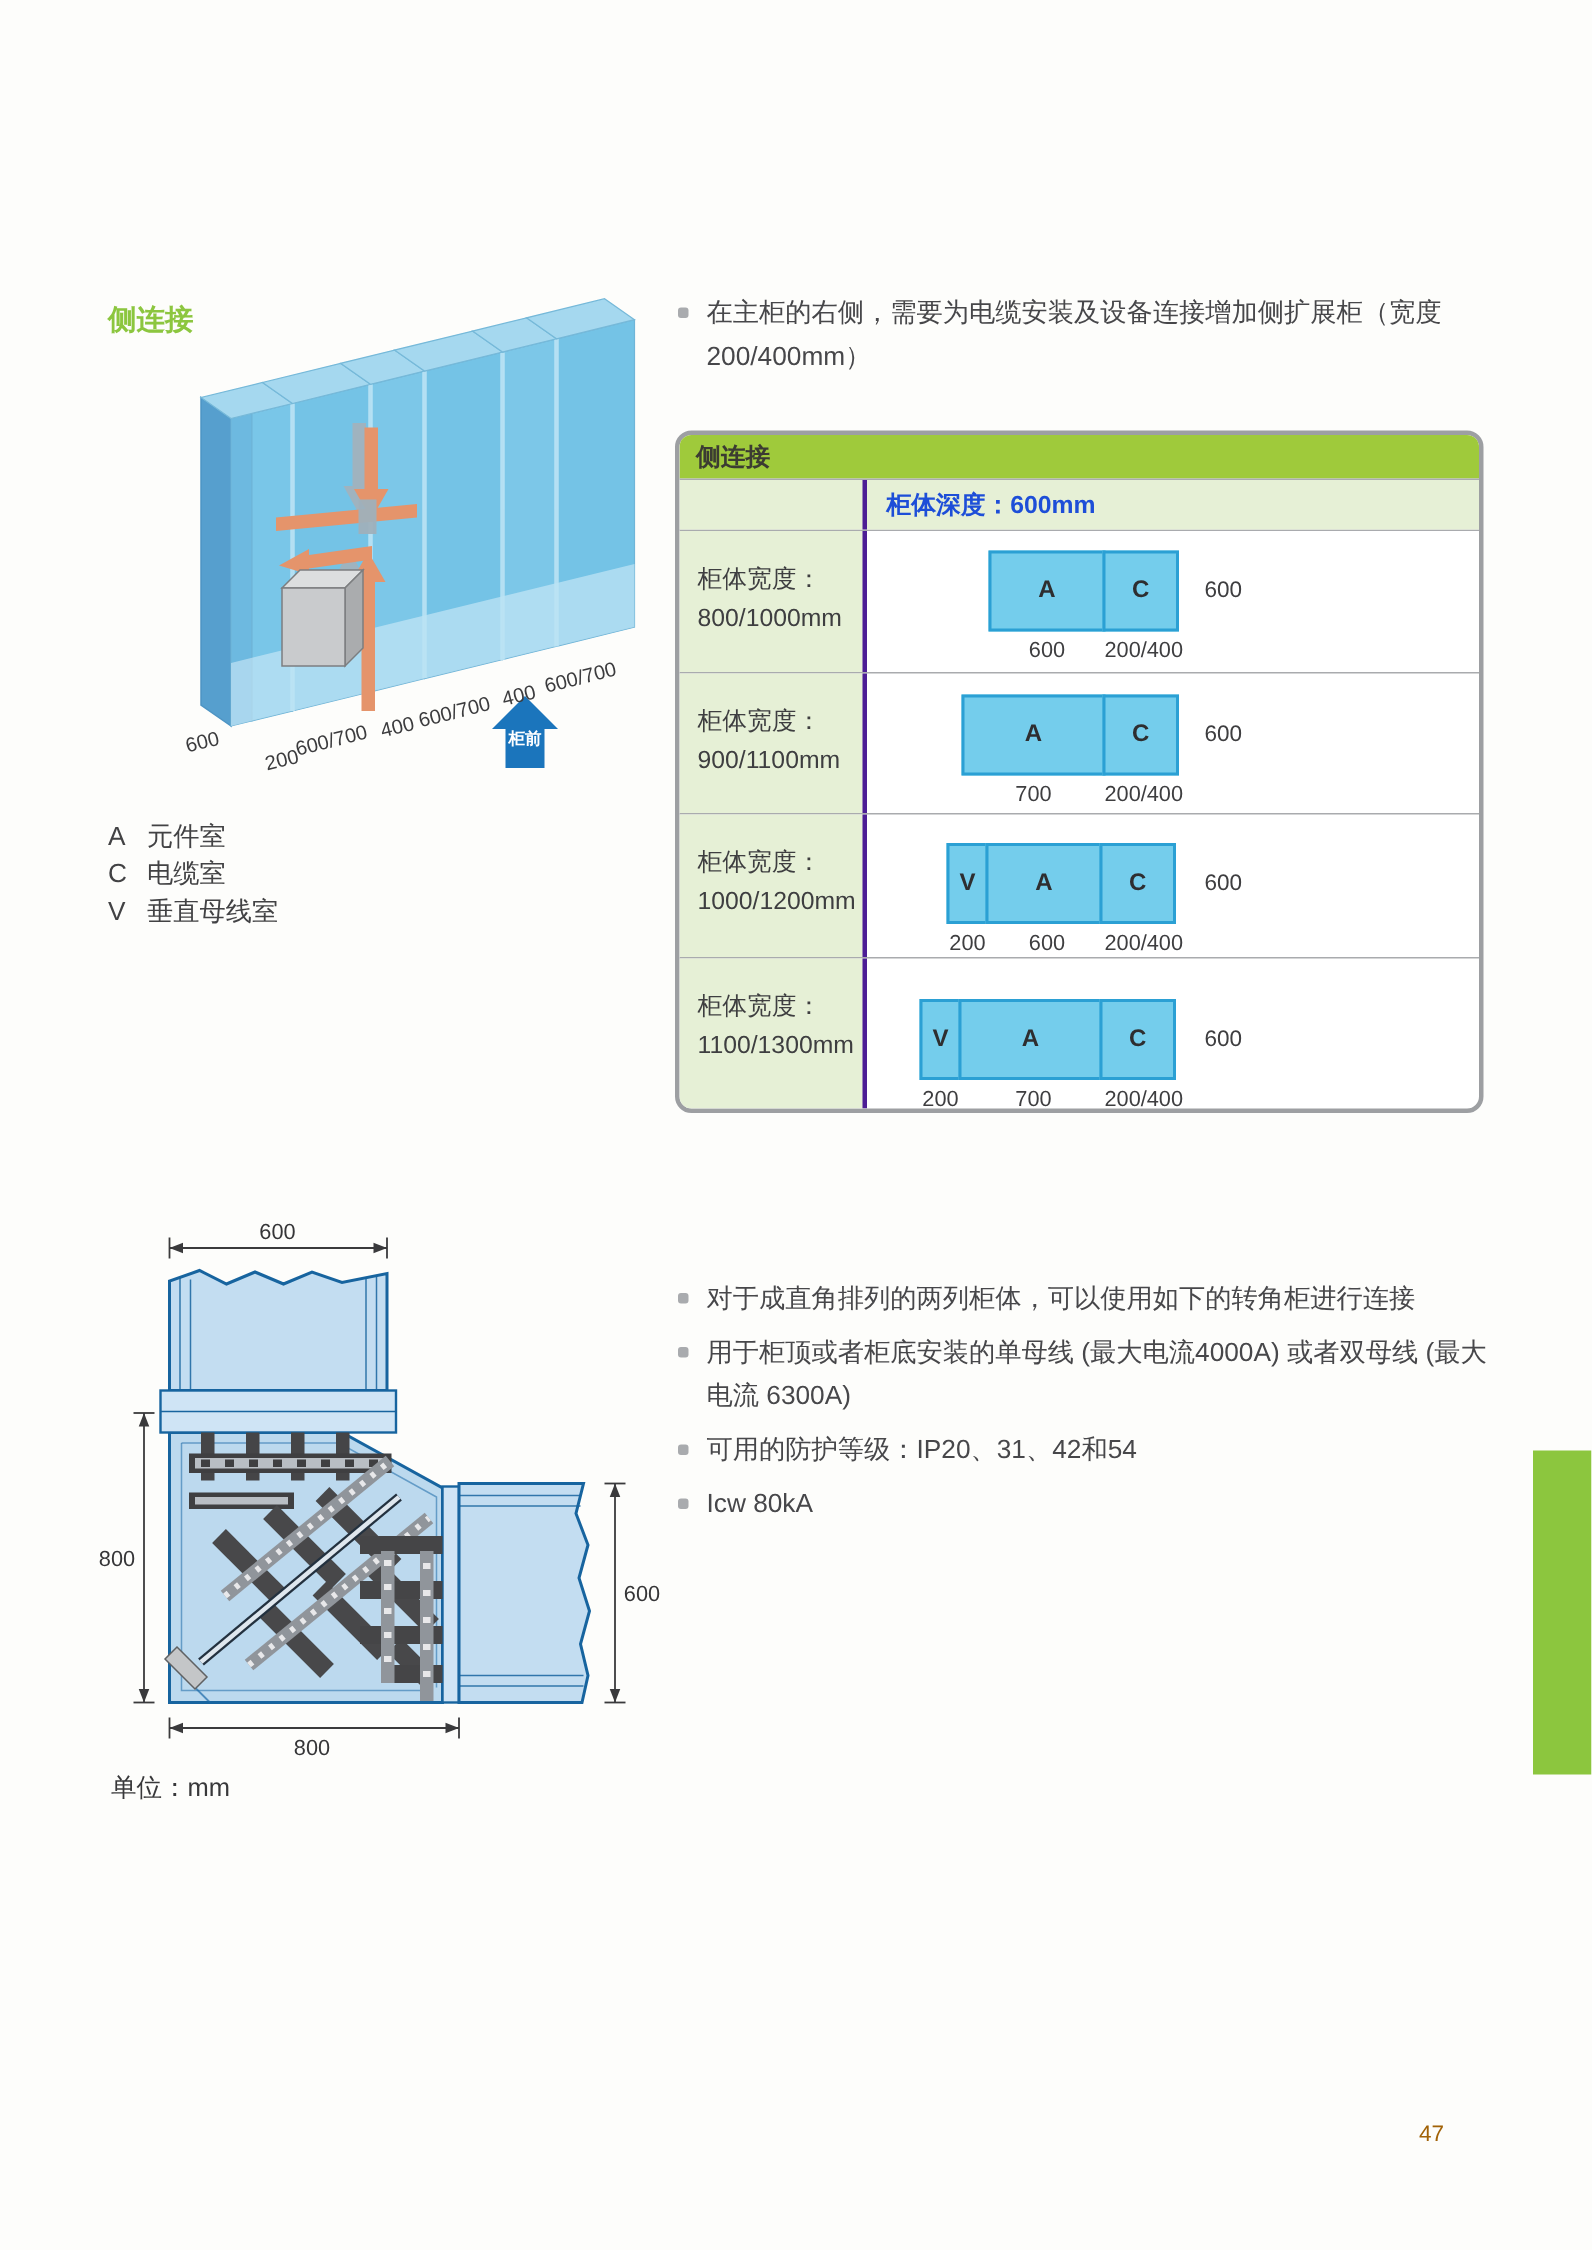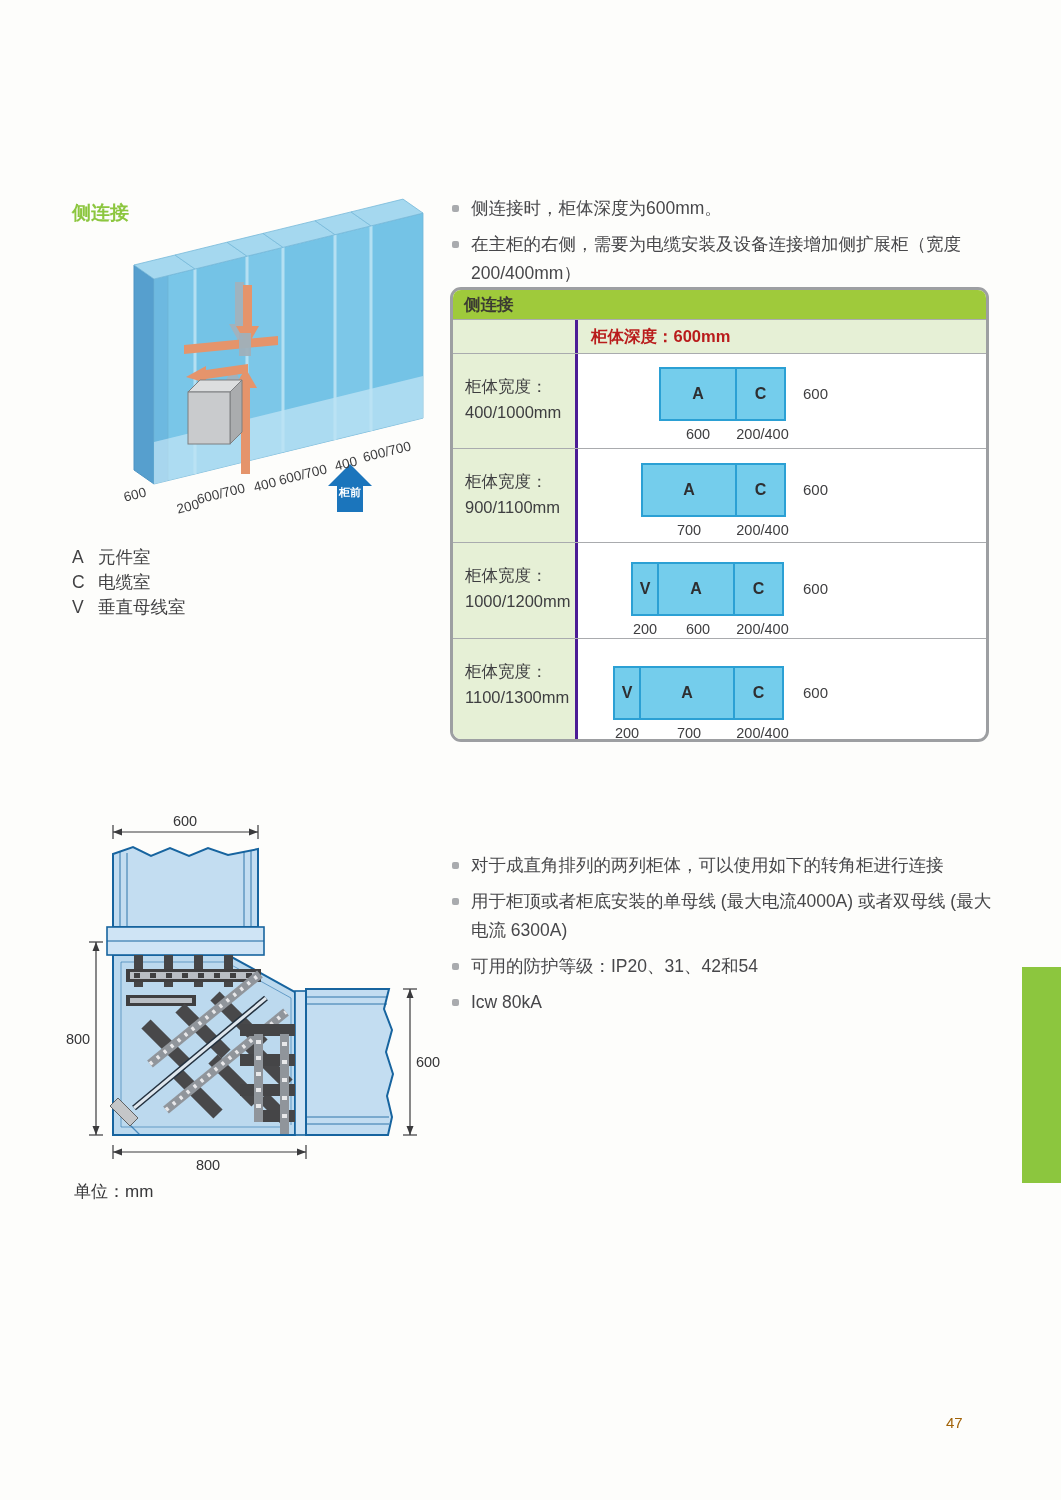--- a/index.html
+++ b/index.html
@@ -31,21 +31,21 @@
   
   .tbl{position:absolute;left:450px;top:287px;width:539px;box-sizing:border-box;
        border:3px solid #9d9fa2;border-radius:11px;background:#fff;overflow:hidden;}
   .tbl-header{height:29px;background:#9fca3b;display:flex;align-items:center;
        padding-left:11px;font-size:16.5px;font-weight:bold;color:#3b3b32;}
   .trow{display:flex;border-top:1px solid #a9abae;}
   .cell-l{flex:0 0 125px;box-sizing:border-box;background:#e6f0d6;border-right:3px solid #4c1d95;}
   .cell-r{flex:1;position:relative;}
   .row-depth{height:33px;}
   .row-depth .cell-r{background:#e6f0d6;display:flex;align-items:center;
-       padding-left:13px;font-size:16.5px;font-weight:bold;color:#b91c1c;}
+       padding-left:13px;font-size:16.5px;font-weight:bold;color:#1d4ed8;}
   .row-d1{height:94px;}.row-d2{height:93px;}.row-d3{height:95px;}.row-d4{height:100px;}
   .wlabel{padding:19px 0 0 12px;font-size:16.5px;line-height:26px;color:#3e3e40;}
   .diag{position:absolute;right:198px;}
   .brow{display:flex;}
   .blk{height:54px;background:#74cdec;border:2px solid #2ba0d4;box-sizing:border-box;
        display:flex;align-items:center;justify-content:center;
        font-size:16px;font-weight:bold;color:#2e2e30;}
   .brow .blk + .blk{margin-left:-2px;}
   .w200{width:28px;}.w600{width:78px;}.w700{width:96px;}.wC{width:51px;}
   .lab-row{display:flex;margin-top:5px;}
@@ -148,40 +148,37 @@
       <span>电缆室</span>
     </div>
     <div class="lrow">
       <span class="lkey">V</span>
       <span>垂直母线室</span>
     </div>
   </div>
 
   <ul class="bullets top-bullets">
     <li>
-        <span>侧连接时，柜体深度为600mm。</span>
-      </li>
-    <li>
         <span>在主柜的右侧，需要为电缆安装及设备连接增加侧扩展柜（宽度 200/400mm）</span>
       </li>
   </ul>
 
   <div class="tbl">
     <div class="tbl-header">侧连接</div>
 
     <div class="trow row-depth">
       <div class="cell-l"></div>
       <div class="cell-r">柜体深度：600mm</div>
     </div>
 
     <div class="trow row-d1">
       <div class="cell-l">
         <div class="wlabel">
           <div>柜体宽度：</div>
-          <div>400/1000mm</div>
+          <div>800/1000mm</div>
         </div>
       </div>
       <div class="cell-r">
         <div class="diag" style="top:13px">
           <div class="brow">
             <span class="blk w600">A</span>
             <span class="blk wC">C</span>
           </div>
           <div class="lab-row">
             <span class="dlab w600">600</span>

